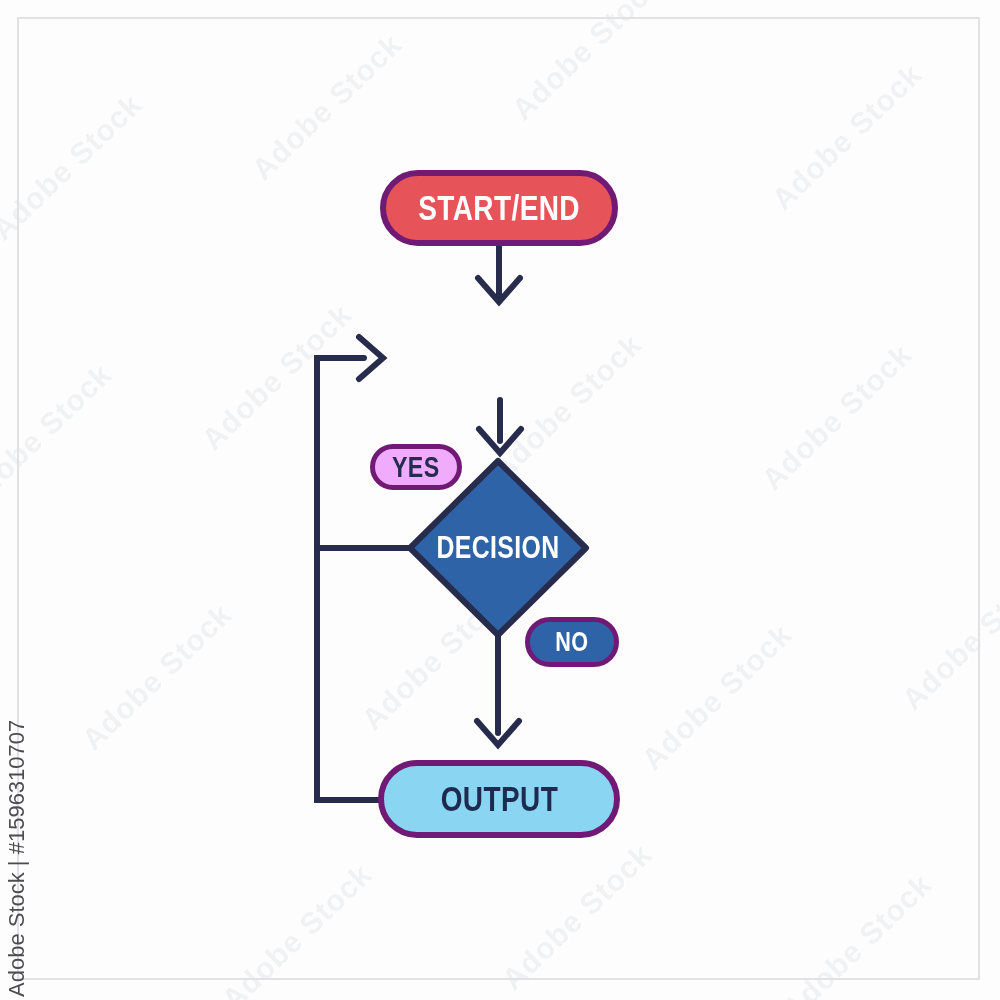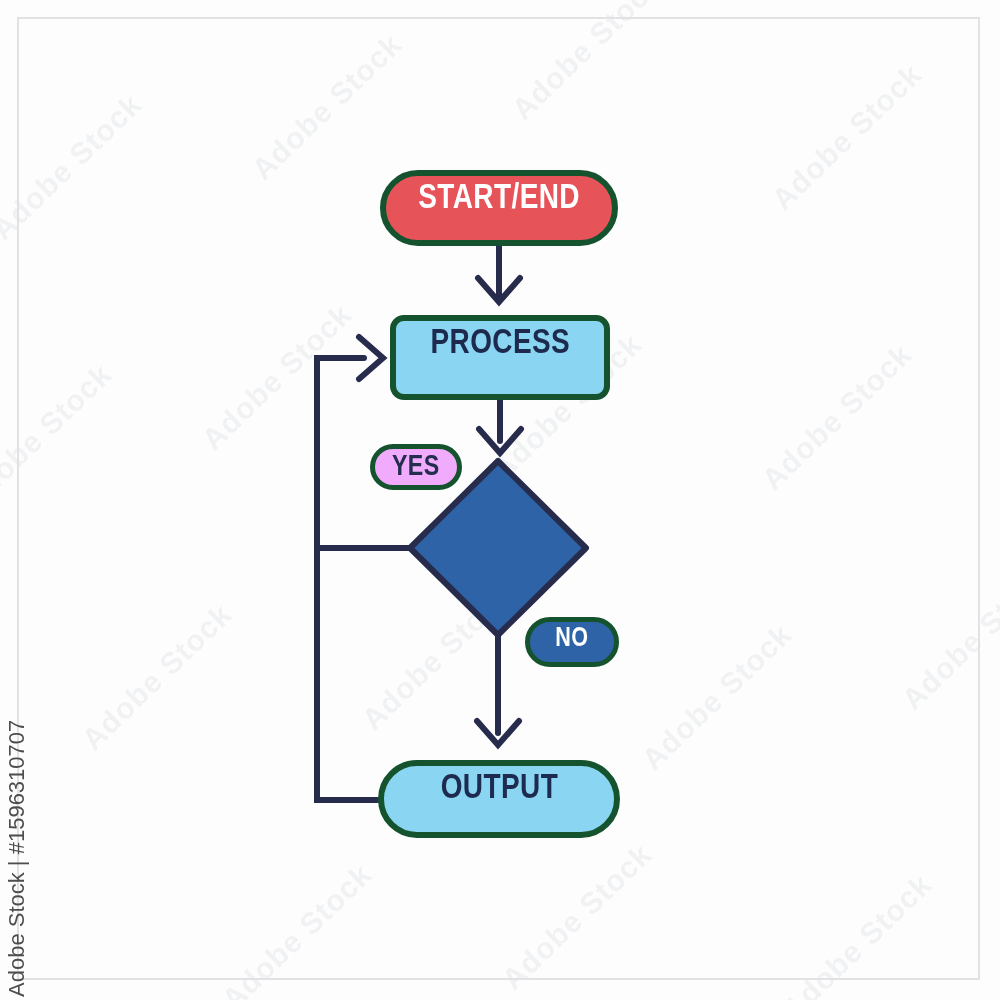--- a/index.html
+++ b/index.html
@@ -54,22 +54,23 @@
     stroke-linejoin: miter;
   }
   .diamond {
     stroke: #272c4c;
     stroke-width: 6;
     stroke-linejoin: round;
   }
   .node {
     position: absolute;
     box-sizing: border-box;
-    border: 6px solid #14532d;
+    border: 6px solid #701a75;
     display: flex;
+    align-items: center;
     justify-content: center;
   }
   .nlabel {
     display: inline-block;
     font-weight: 700;
     letter-spacing: 0.5px;
     transform: scaleX(0.8);
     white-space: nowrap;
   }
   .node-start   { left: 380px; top: 170px; width: 238px; height: 76px; border-radius: 38px; font-size: 35px; }
@@ -141,28 +142,28 @@
 
     <path class="edge" d="M414 548 L317 548"></path>
 
     <polygon class="diamond" points="498,461 586,548 498,635 410,548" style="fill: rgb(46, 99, 168);"></polygon>
   </svg>
 
   <div class="node node-start" style="background: rgb(230, 84, 89);">
     <span class="nlabel" style="color: rgb(255, 255, 255);">START/END</span>
   </div>
 
-  <div class="node node-process" style="background: rgb(138, 214, 242);">
-    <span class="nlabel" style="color: rgb(29, 42, 78);">PROCESS</span>
-  </div>
 
   <div class="node pill-yes" style="background: #f0abfc;">
     <span class="nlabel" style="color: rgb(36, 45, 77);">YES</span>
   </div>
 
+  <div class="decision-label">
+    <span class="nlabel" style="color: rgb(255, 255, 255);">DECISION</span>
+  </div>
 
   <div class="node pill-no" style="background: rgb(46, 99, 168);">
     <span class="nlabel" style="color: rgb(255, 255, 255);">NO</span>
   </div>
 
   <div class="node node-output" style="background: rgb(138, 214, 242);">
     <span class="nlabel" style="color: rgb(30, 43, 80);">OUTPUT</span>
   </div>
 
   <div class="wm-credit">Adobe Stock | #1596310707</div>

